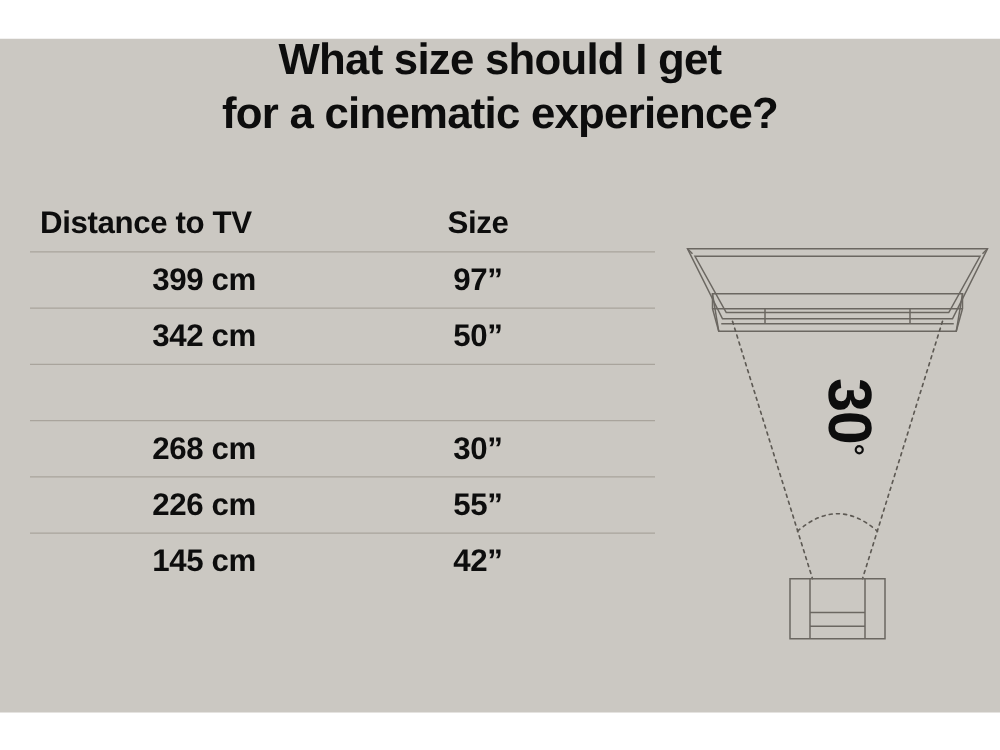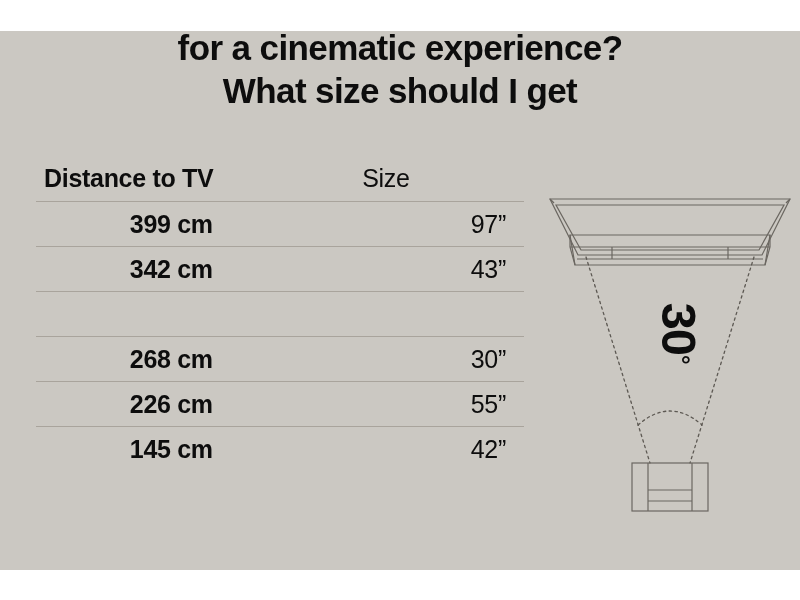--- a/index.html
+++ b/index.html
@@ -49,21 +49,20 @@
     left: 24px;
     top: 155px;
     width: 500px;
   }
   .trow {
     position: relative;
     display: flex;
     align-items: center;
     height: 45px;
     box-sizing: border-box;
-    margin-left: 12px;
   }
   .trow.header {
     height: 47px;
     border-bottom: 1.2px solid #a9a49c;
   }
   .trow.body {
     border-bottom: 1.2px solid #a9a49c;
   }
   .trow.body.last {
     border-bottom: none;
@@ -71,28 +70,28 @@
   .col-distance {
     width: 330px;
     font-size: 25px;
     font-weight: bold;
     color: #0d0d0d;
     letter-spacing: -0.3px;
   }
   .col-size {
     width: 170px;
     font-size: 25px;
-    font-weight: normal;
+    font-weight: bold;
     color: #0d0d0d;
     letter-spacing: -0.3px;
   }
   .trow.header .col-distance { text-align: left; padding-left: 8px; }
   .trow.header .col-size { text-align: left; padding-left: 4px; }
   .trow.body .col-distance { text-align: center; padding-right: 60px; }
-  .trow.body .col-size { text-align: right; padding-right: 18px; }
+  .trow.body .col-size { text-align: left; padding-right: 18px; }
 
   
   #diagram {
     position: absolute;
     left: 540px;
     top: 185px;
     width: 260px;
     height: 330px;
   }
   #angle-label {
@@ -118,39 +117,39 @@
   }
 </style>
 </head>
 <body>
 
 <div id="stage">
 
   <div id="panel"></div>
 
   <div id="title-block">
+    <span class="tline">What size should I get</span>
     <span class="tline">for a cinematic experience?</span>
-    <span class="tline">What size should I get</span>
   </div>
 
   <div id="size-table">
 
     <div class="trow header">
       <div class="col-distance">Distance to TV</div>
       <div class="col-size">Size</div>
     </div>
 
     <div class="trow body">
       <div class="col-distance">399 cm</div>
       <div class="col-size">97”</div>
     </div>
 
     <div class="trow body">
       <div class="col-distance">342 cm</div>
-      <div class="col-size">43”</div>
+      <div class="col-size">50”</div>
     </div>
 
     <div class="trow body">
     </div>
 
     <div class="trow body">
       <div class="col-distance">268 cm</div>
       <div class="col-size">30”</div>
     </div>
 

